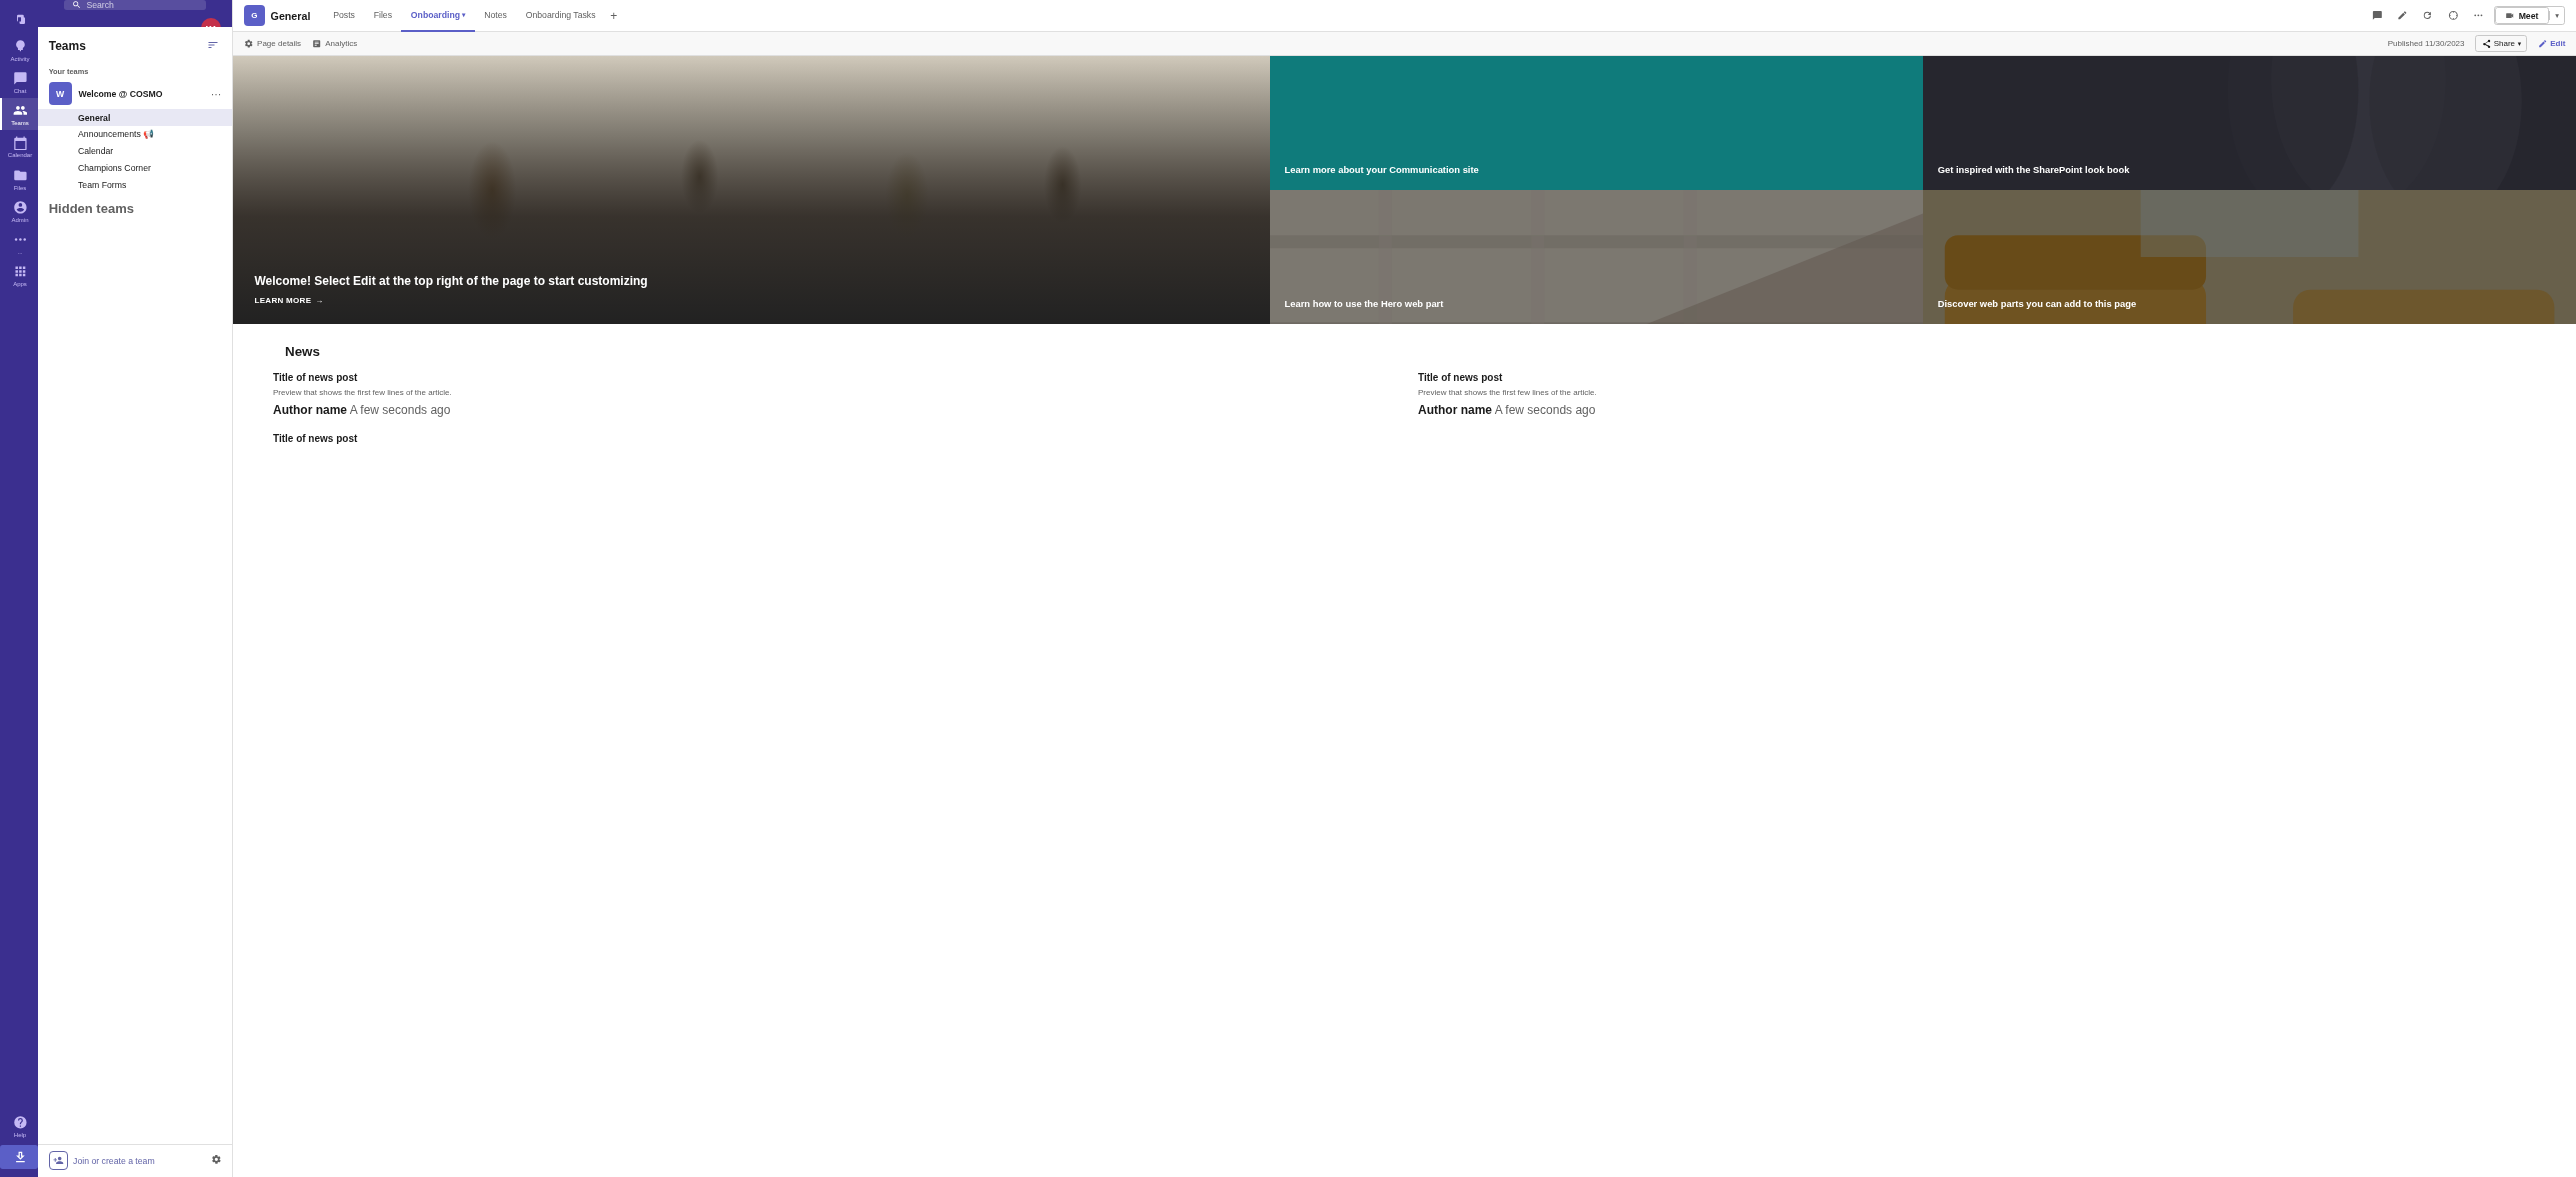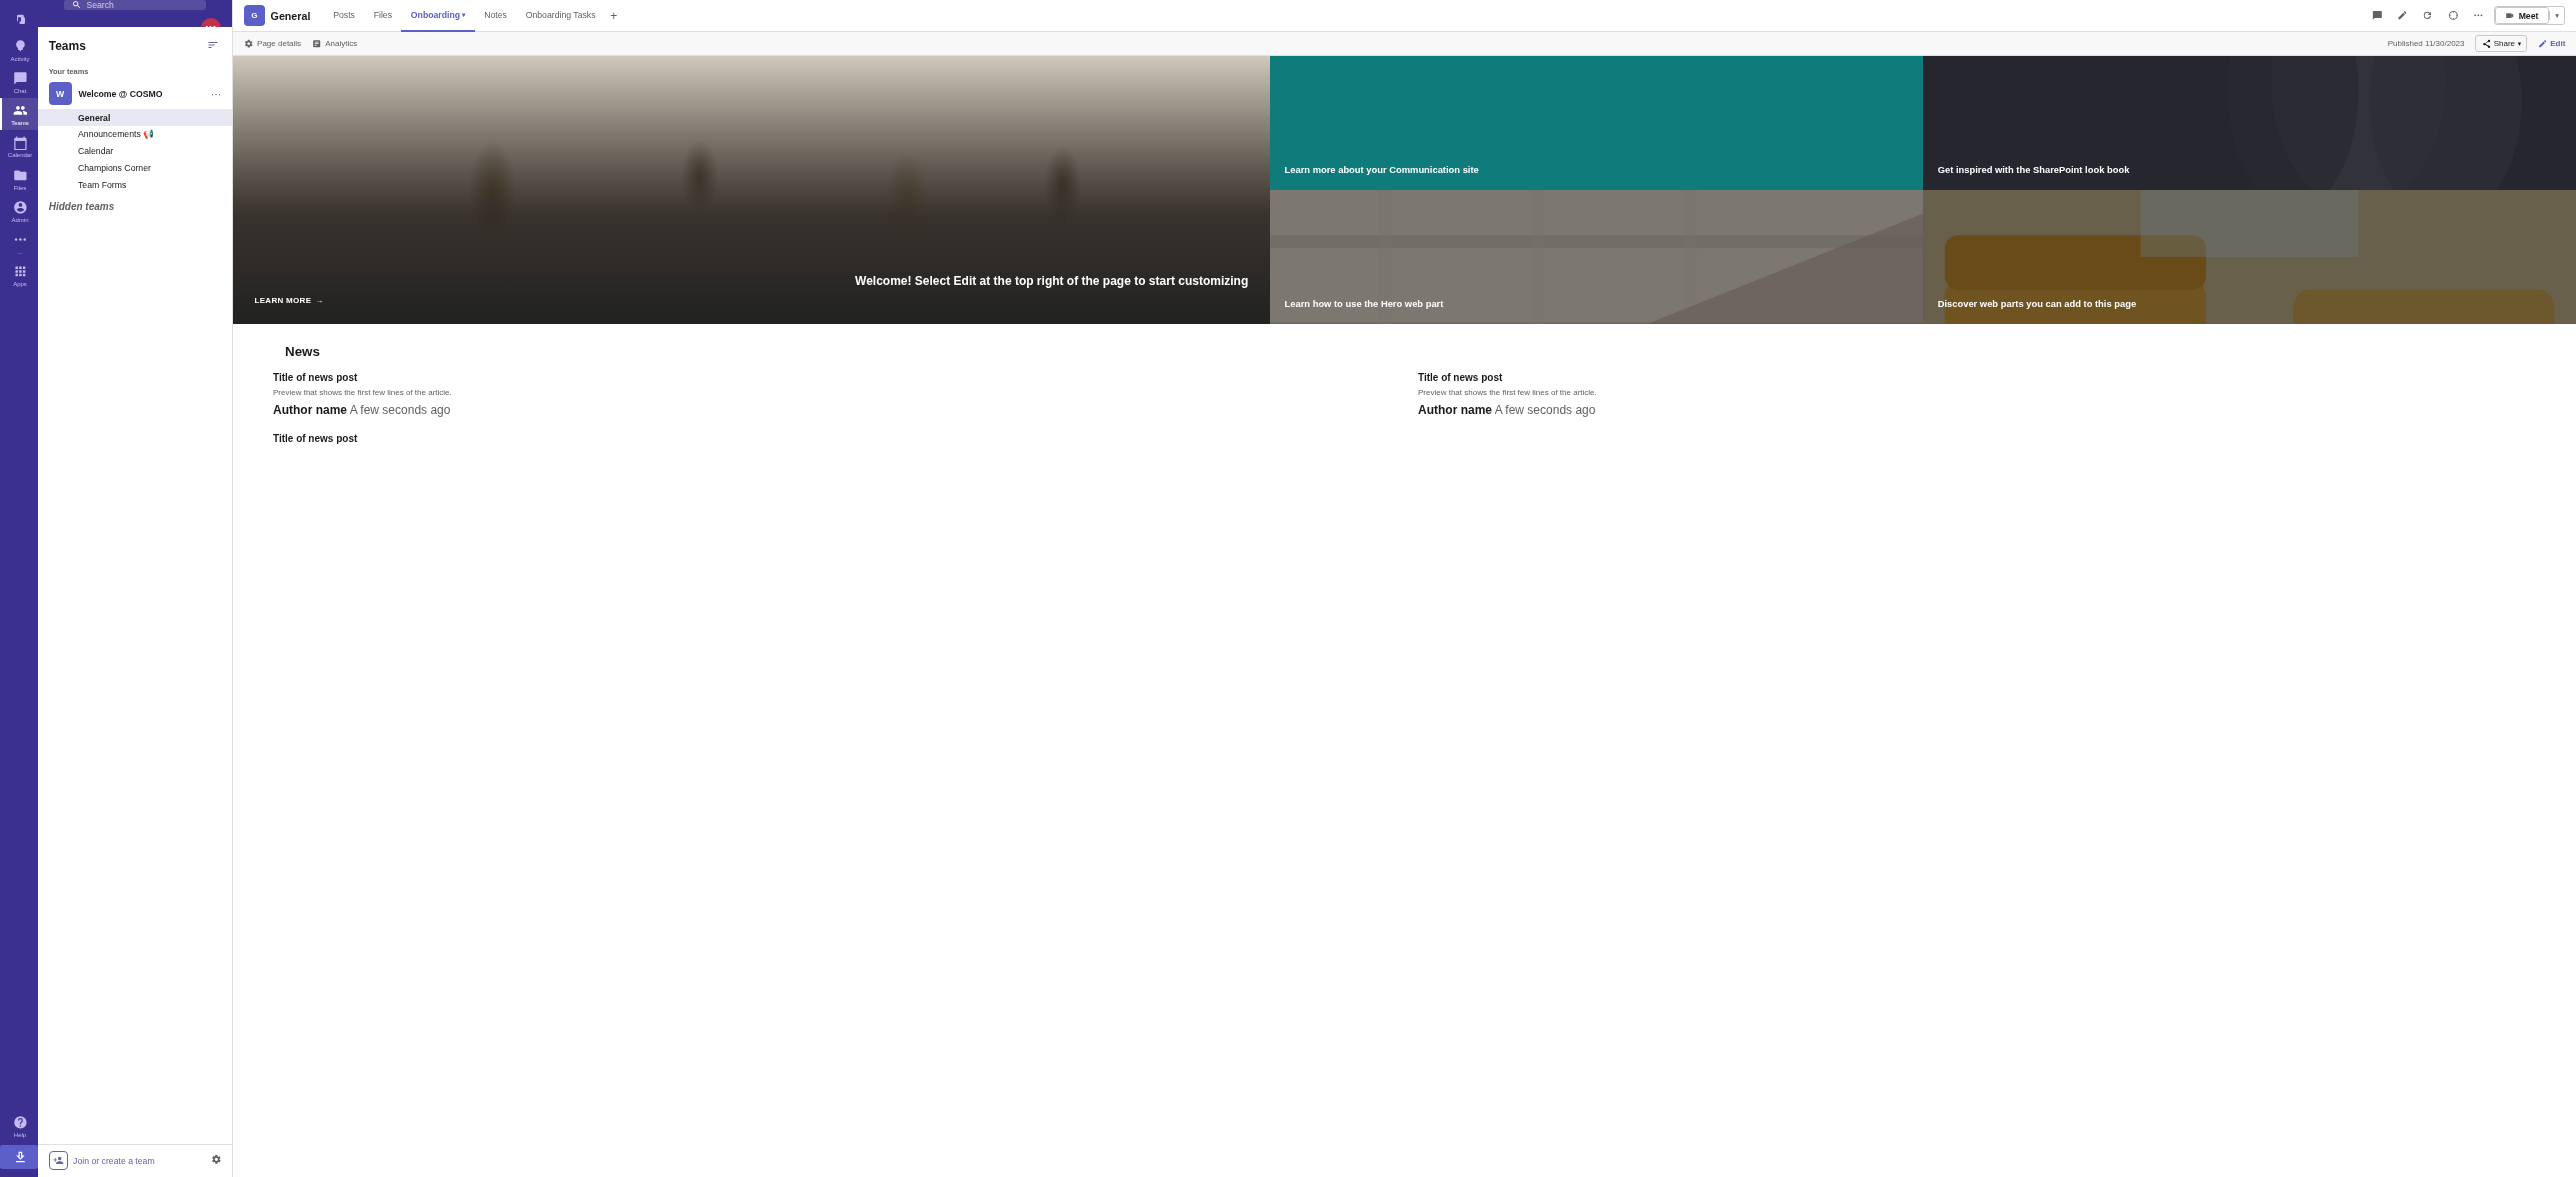--- a/index.html
+++ b/index.html
@@ -120,25 +120,24 @@
       display: flex;
       align-items: center;
       padding: 3.4px 10.7px 3.4px 40px;
       cursor: pointer;
       font-size: 8.7px;
       color: #1a1a1a;
     }
     .channel-item.active { background: #e8e8f4; font-weight: 600; }
 
     .hidden-teams-label {
-      font-size: 10px;
+      font-size: 13px;
       color: #616161;
       font-weight: 600;
       padding: 8px 10.7px 2.7px;
-      font-style: italic;
     }
     .teams-panel-footer {
       margin-top: auto;
       border-top: 0.7px solid #e0e0e0;
       display: flex;
       align-items: center;
       padding: 6.7px 10.7px;
       gap: 12px;
     }
     .join-team-btn {
@@ -380,21 +379,20 @@
     }
     .hero-main-overlay {
       position: absolute;
       inset: 0;
       background: linear-gradient(to top, rgba(0,0,0,0.65) 40%, rgba(0,0,0,0.1) 100%);
       z-index: 1;
     }
     .hero-main-content {
       position: relative;
       z-index: 2;
-      text-align: right;
     }
     
     .hero-image-sim {
       position: absolute;
       inset: 0;
       z-index: 0;
       overflow: hidden;
     }
     .hero-image-sim::before {
       content: '';

